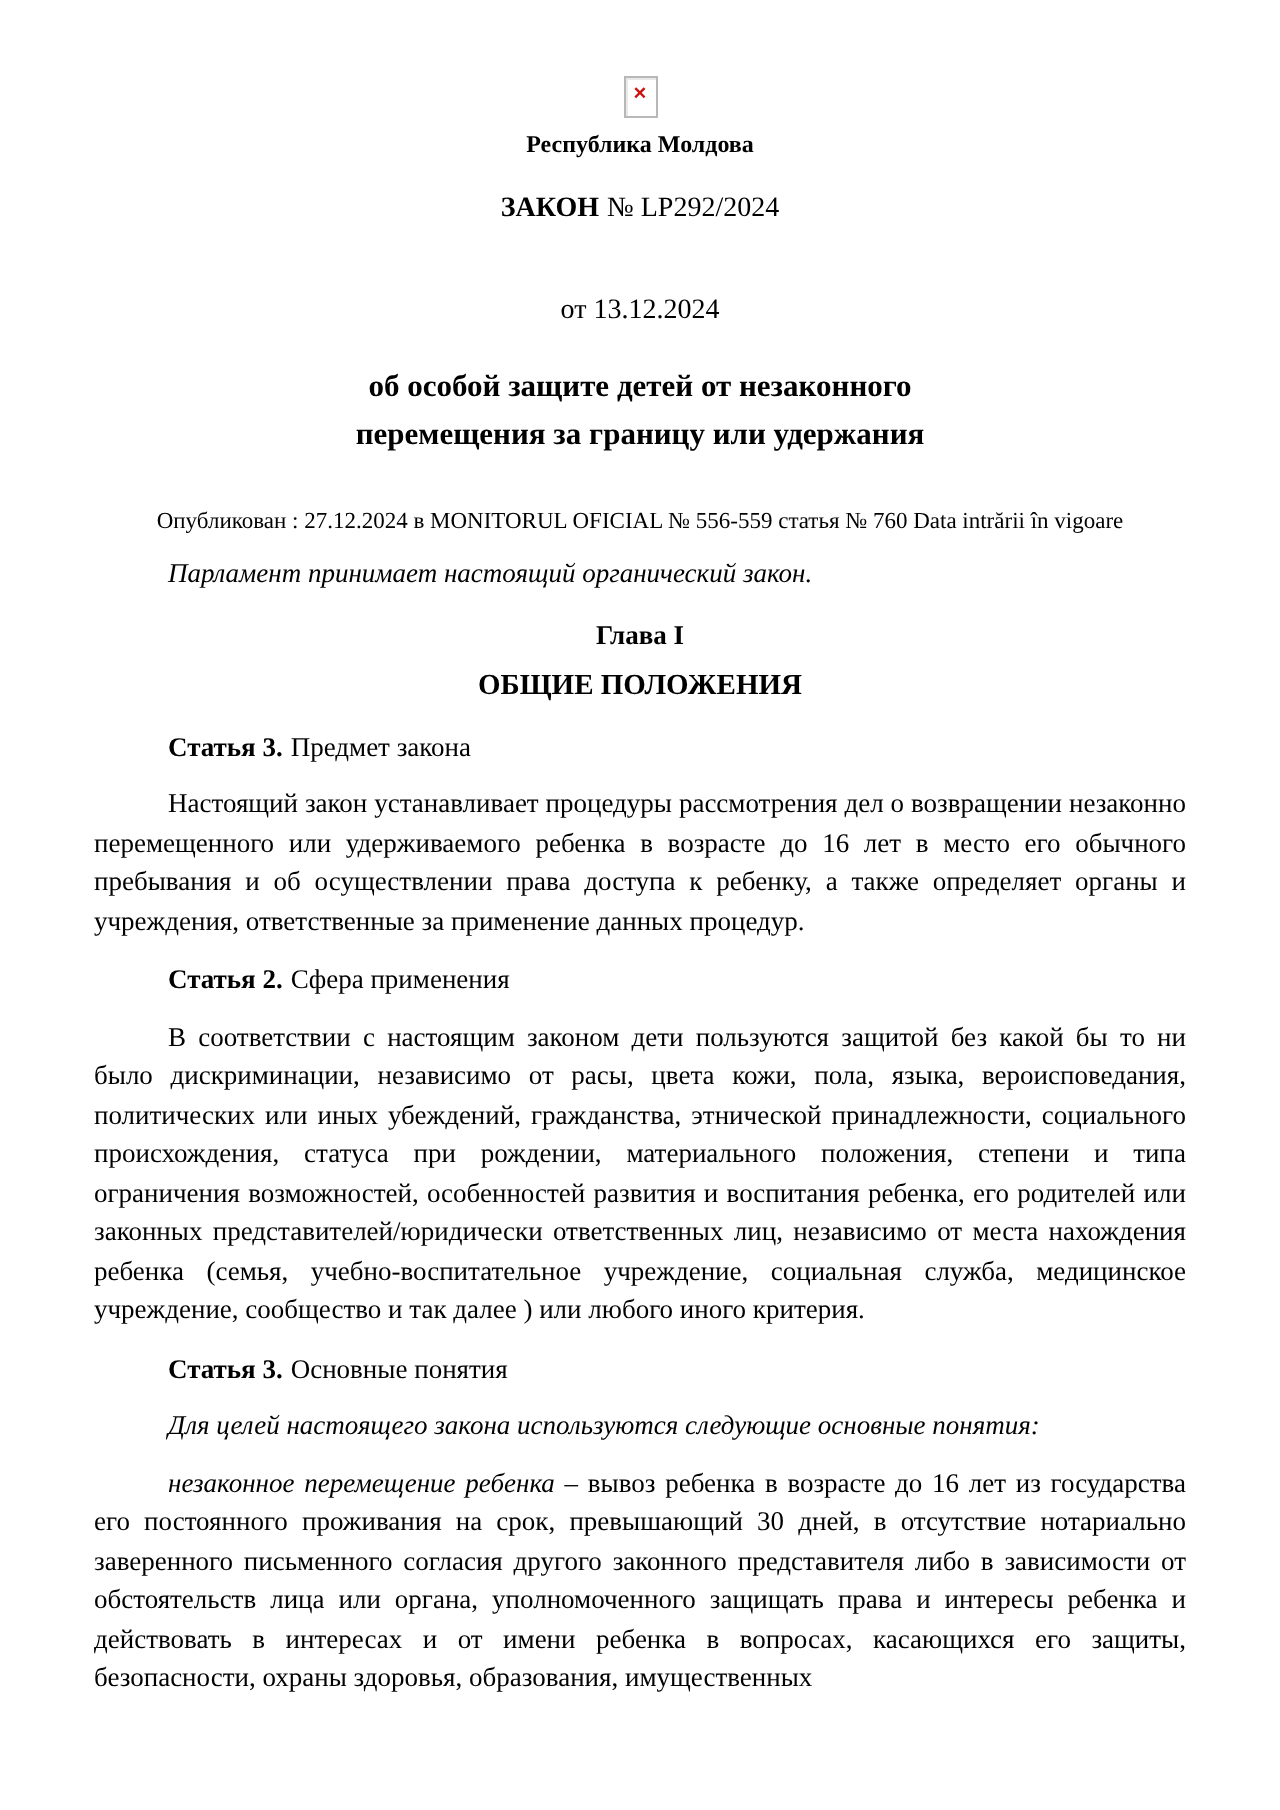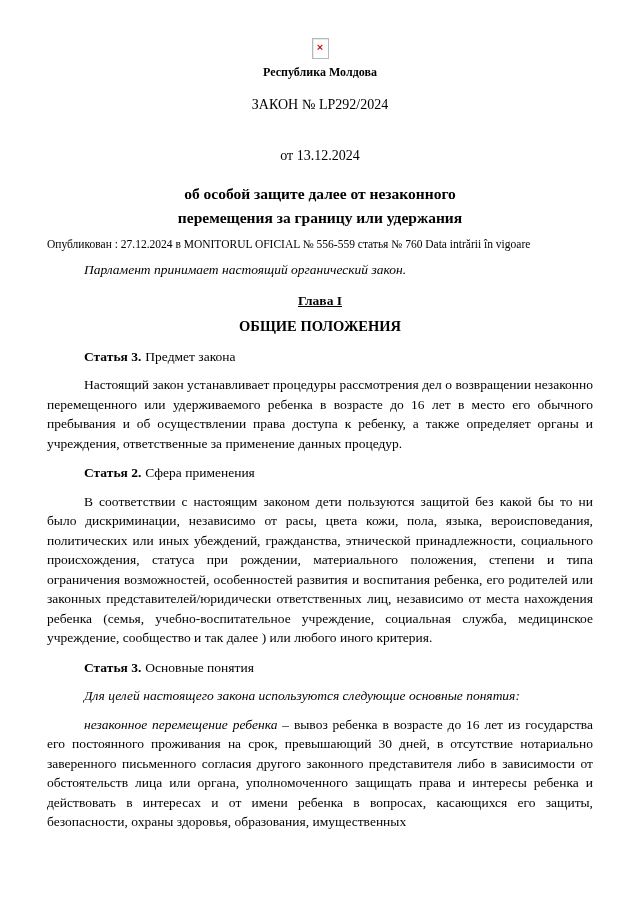--- a/index.html
+++ b/index.html
@@ -32,41 +32,42 @@
   }
   .icon-box .x-glyph {
     color: #cc1111;
     font: bold 11px/11px "Liberation Sans", sans-serif;
     transform: translateY(-1px);
   }
 
   .country      { font-size: 12px; line-height: 14px; font-weight: bold; text-align: center; }
   .institution  { font-size: 17px; line-height: 20px; margin-top: 13px; letter-spacing: 1px; text-align: center; }
   .law-line     { font-size: 14px; line-height: 18px; margin-top: 17px; text-align: center; }
-  .law-label    { font-weight: normal; margin-right: 4px; }
+  .law-label    { font-weight: bold; margin-right: 4px; }
   .law-date     { font-size: 14px; line-height: 18px; text-align: center; margin-top: 33px; }
   .doc-title    { font-size: 15.5px; line-height: 24px; margin-top: 17px; font-weight: bold; text-align: center; }
 
   .pub-line {
     font-size: 11.5px;
     line-height: 14px;
-    margin-top: 7px;
+    margin-top: 24px;
     white-space: nowrap;
+    text-align: center;
   }
 
   .para {
     font-size: 13.5px;
     line-height: 19.5px;
     margin: 9px 0 0 0;
     text-indent: 37px;
     text-align: justify;
   }
   .para.no-justify { text-align: left; font-style: italic; }
 
-  .chapter-num   { font-size: 13.5px; line-height: 19.5px; margin-top: 11px; font-weight: bold; text-align: center; text-decoration: underline; }
+  .chapter-num   { font-size: 13.5px; line-height: 19.5px; margin-top: 11px; font-weight: bold; text-align: center; }
   .chapter-title { font-size: 14.5px; line-height: 19.5px; margin-top: 7px;  font-weight: bold; text-align: center; }
 
   .article-head { font-size: 13.5px; line-height: 19.5px; margin: 10px 0 0 0; text-indent: 37px; }
   .article-label { font-weight: bold; margin-right: 4px; }
 
   .def-term { font-style: italic; }
 </style>
 </head>
 <body>
 
@@ -77,21 +78,21 @@
   </div>
 
   <div class="country">Республика Молдова</div>
 
 
   <div class="law-line"><span class="law-label">ЗАКОН</span><span>№ LP292/2024</span></div>
 
   <div class="law-date">от 13.12.2024</div>
 
   <div class="doc-title">
-    <span>об особой защите далее от незаконного</span><br>
+    <span>об особой защите детей от незаконного</span><br>
     <span>перемещения за границу или удержания</span>
   </div>
 
   <div class="pub-line">Опубликован : 27.12.2024 в MONITORUL OFICIAL № 556-559 статья № 760 Data intrării în vigoare</div>
 
   <p class="para no-justify">Парламент принимает настоящий органический закон.</p>
 
   <div class="chapter-num">Глава I</div>
 
   <div class="chapter-title">ОБЩИЕ ПОЛОЖЕНИЯ</div>

